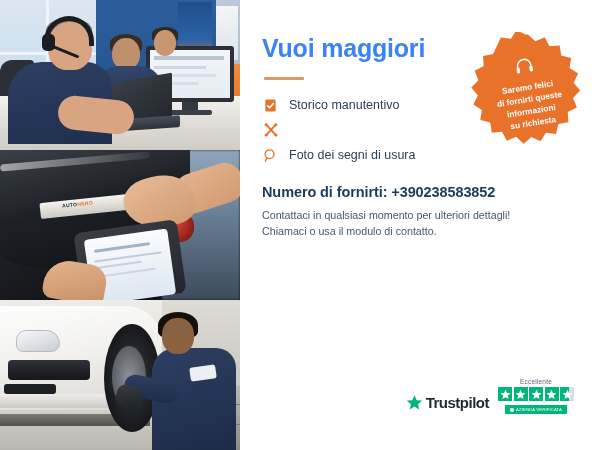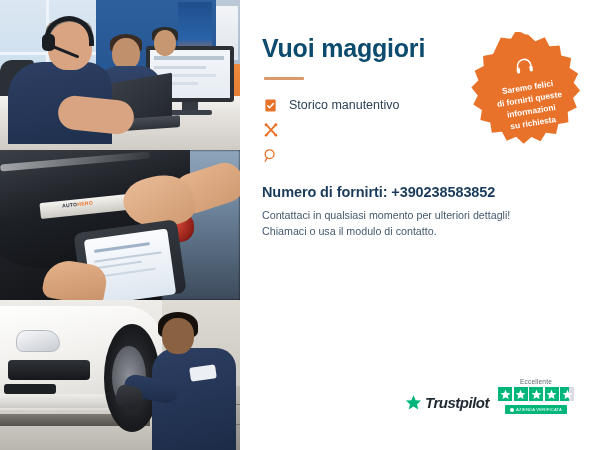--- a/index.html
+++ b/index.html
@@ -287,21 +287,21 @@
   }
 
   
   .content {
     position: relative;
     flex: 1 1 auto;
     padding: 34px 22px 0 22px;
     background:#ffffff;
   }
   .headline {
-    color:#0c4a6e;
+    color:#3b82f6;
     font-size:25px;
     font-weight:bold;
     line-height:1.18;
     letter-spacing:-0.2px;
     max-width:215px;
   }
   .rule {
     width:40px; height:3px;
     background:#d99a6c;
     margin:13px 0 13px 2px;
@@ -342,21 +342,21 @@
     font-size:10.7px;
     line-height:1.5;
   }
 
   
   .trust {
     position:absolute;
     right:26px; bottom:36px;
     display:flex; align-items:flex-end; gap:9px;
   }
-  .tp-logo { display:flex; align-items:center; gap:3px; padding-bottom:3px;font-style:italic; }
+  .tp-logo { display:flex; align-items:center; gap:3px; padding-bottom:3px; }
   .tp-logo .tp-star { width:17px; height:17px; }
   .tp-name { color:#1f2a33; font-size:15px; font-weight:bold; letter-spacing:-0.5px; }
   .tp-right { display:flex; flex-direction:column; align-items:center; gap:2px; }
   .tp-rating { color:#5a6570; font-size:6.5px; letter-spacing:.2px; }
   .tp-stars { display:flex; gap:1.5px; }
   .tp-box {
     width:14px; height:14px; background:#00b67a;
     display:flex; align-items:center; justify-content:center;
   }
   .tp-box.half { background: linear-gradient(90deg,#00b67a 62%,#dcdce6 62%); }
@@ -512,20 +512,21 @@
         </span>
       </li>
 
       <li class="feat">
         <span class="feat-icon">
           <svg width="15" height="15" viewBox="0 0 16 16">
             <circle cx="7" cy="6.6" r="4.7" fill="none" stroke="#e8722a" stroke-width="1.4"></circle>
             <path d="M4.3 10.3 L2.4 14.2" stroke="#e8722a" stroke-width="1.4" stroke-linecap="round"></path>
           </svg>
         </span>
+        <span class="feat-label">Foto dei segni di usura</span>
       </li>
 
 
 
     </ul>
 
     <div class="phone-line">
       <span>Numero di fornirti:</span>
       <span>+390238583852</span>
     </div>

